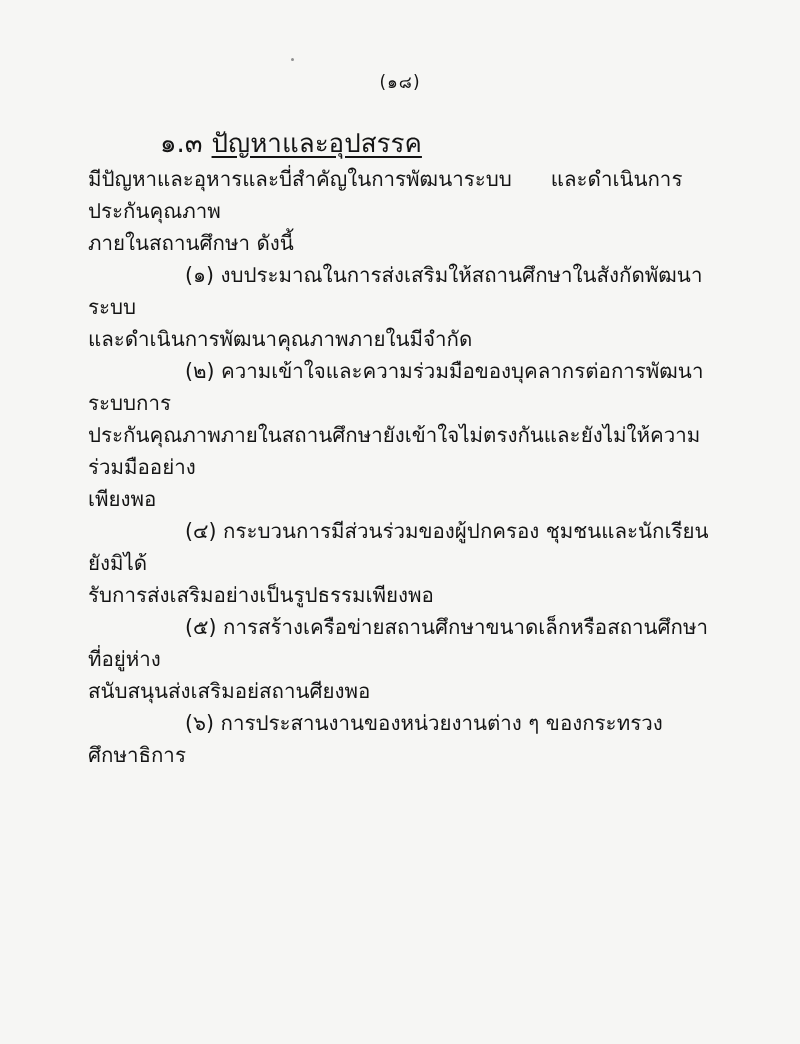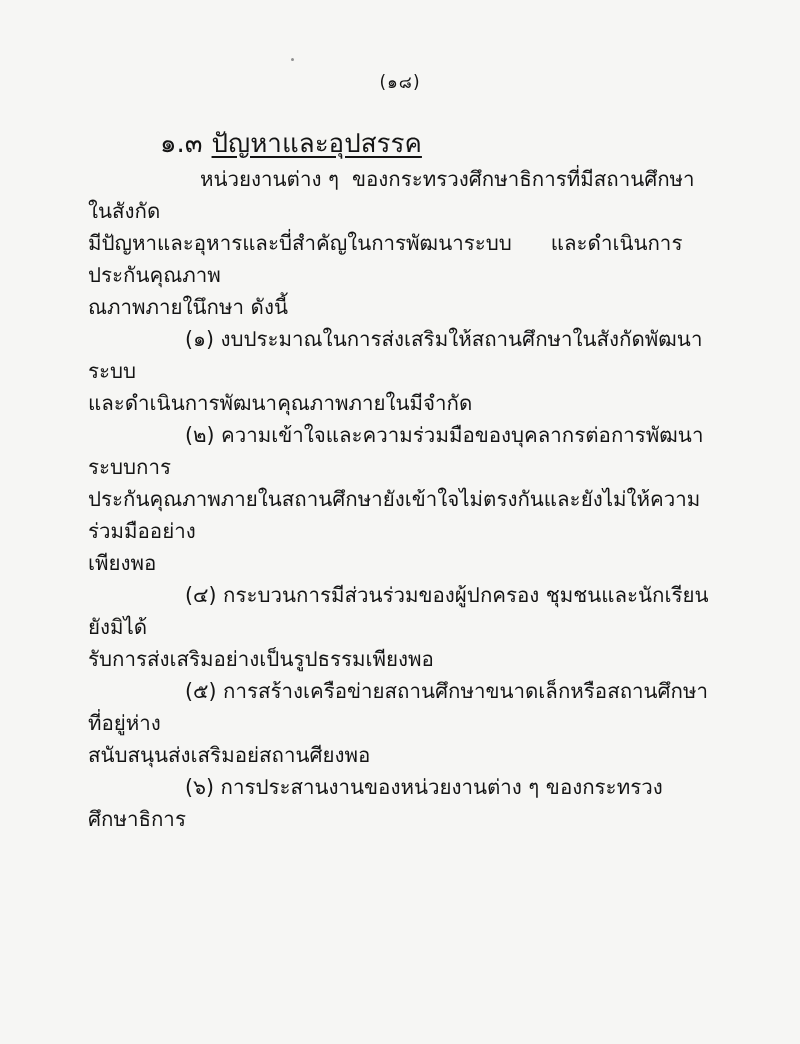--- a/index.html
+++ b/index.html
@@ -65,23 +65,22 @@
 
 <div class="page">
   <div class="scan-speck"></div>
 
   <div class="page-number">(๑๘)</div>
 
   <div class="heading"><span class="section-number">๑.๓</span><span class="section-title">ปัญหาและอุปสรรค</span></div>
 
   <div class="doc-body">
       <div class="paragraph intro">
-        <div class="line first">หน่วยงานต่าง ๆ  ของกระทรวงศึกษาธิการที่มีสถานศึกษาในสังกัด</div>
         <div class="line">มีปัญหาและอุหารและบี่สำคัญในการพัฒนาระบบ      และดำเนินการประกันคุณภาพ</div>
-        <div class="line">ณภาพภายในึกษา ดังนี้</div>
+        <div class="line">ภายในสถานศึกษา ดังนี้</div>
       </div>
       <div class="paragraph item">
         <div class="line first">(๑) งบประมาณในการส่งเสริมให้สถานศึกษาในสังกัดพัฒนาระบบ</div>
         <div class="line">และดำเนินการพัฒนาคุณภาพภายในมีจำกัด</div>
       </div>
       <div class="paragraph item">
         <div class="line first">(๒) ความเข้าใจและความร่วมมือของบุคลากรต่อการพัฒนาระบบการ</div>
         <div class="line">ประกันคุณภาพภายในสถานศึกษายังเข้าใจไม่ตรงกันและยังไม่ให้ความร่วมมืออย่าง</div>
         <div class="line">เพียงพอ</div>
       </div>

